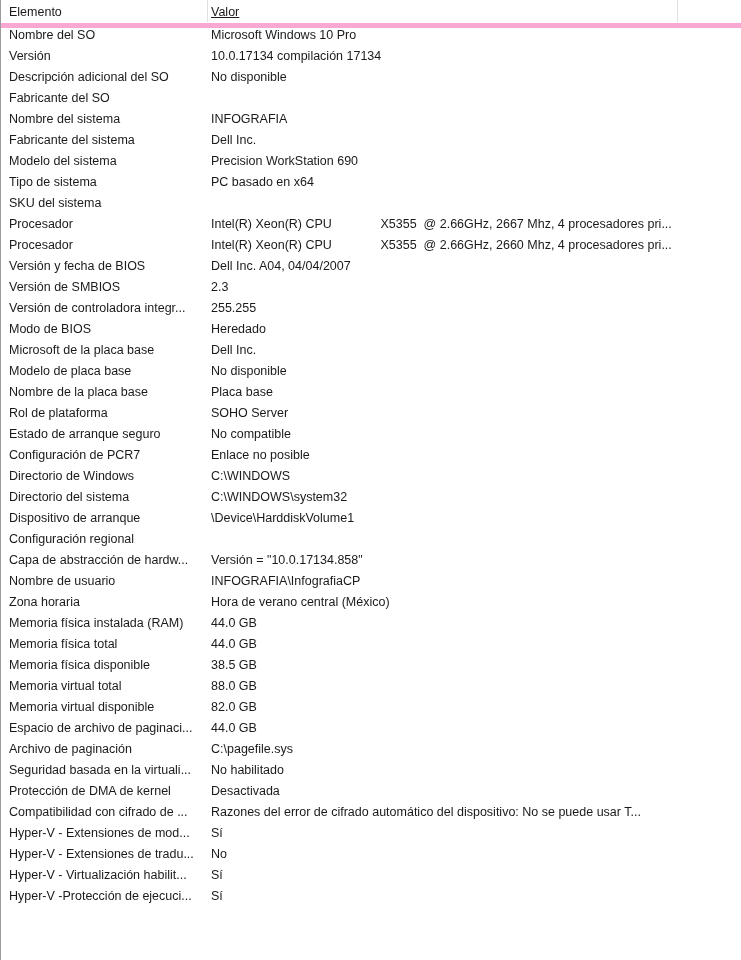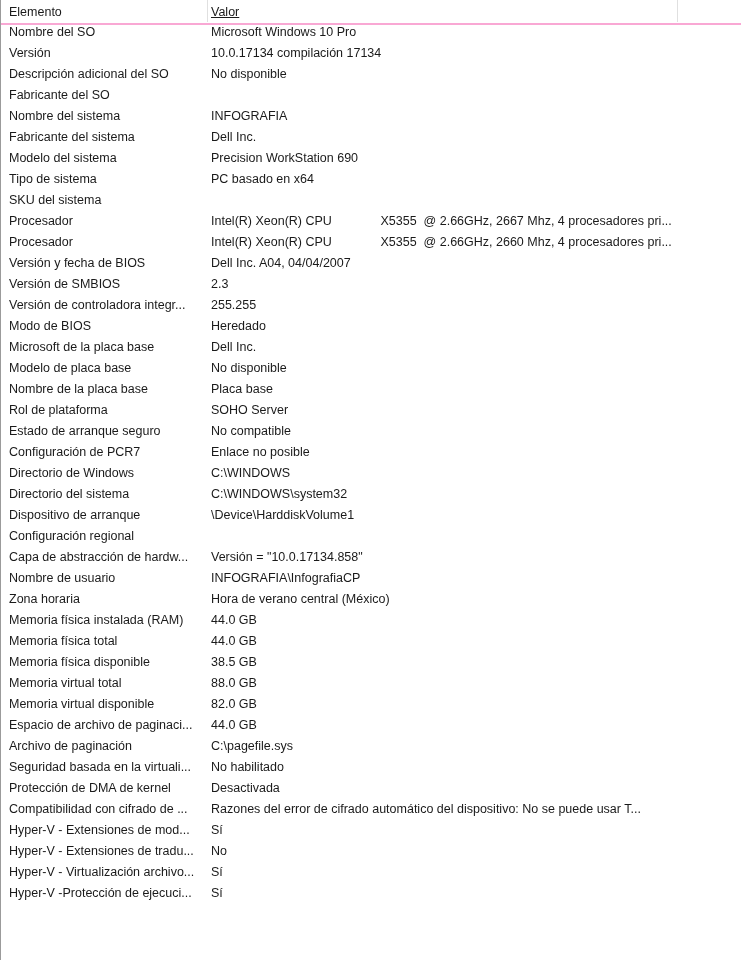--- a/index.html
+++ b/index.html
@@ -15,21 +15,21 @@
     background: #ffffff;
     border-left: 1px solid #9b9b9b;
     box-sizing: border-box;
     overflow: hidden;
     color: #1a1a1a;
     font-size: 12.5px;
   }
   .header-row {
     position: relative;
     height: 23px;
-    border-bottom: 2px solid #f9a8d4;
+    border-bottom: 5px solid #f9a8d4;
     display: flex;
     align-items: center;
     background: #ffffff;
   }
   .header-cell {
     height: 23px;
     display: flex;
     align-items: center;
     box-sizing: border-box;
     color: #1a1a1a;
@@ -285,21 +285,21 @@
       <div class="cell label">Hyper-V - Extensiones de mod...</div>
       <div class="cell value">Sí</div>
     </div>
 
     <div class="row">
       <div class="cell label">Hyper-V - Extensiones de tradu...</div>
       <div class="cell value">No</div>
     </div>
 
     <div class="row">
-      <div class="cell label">Hyper-V - Virtualización archivo...</div>
+      <div class="cell label">Hyper-V - Virtualización habilit...</div>
       <div class="cell value">Sí</div>
     </div>
 
     <div class="row">
       <div class="cell label">Hyper-V -Protección de ejecuci...</div>
       <div class="cell value">Sí</div>
     </div>
   </div>
 
 </div>

